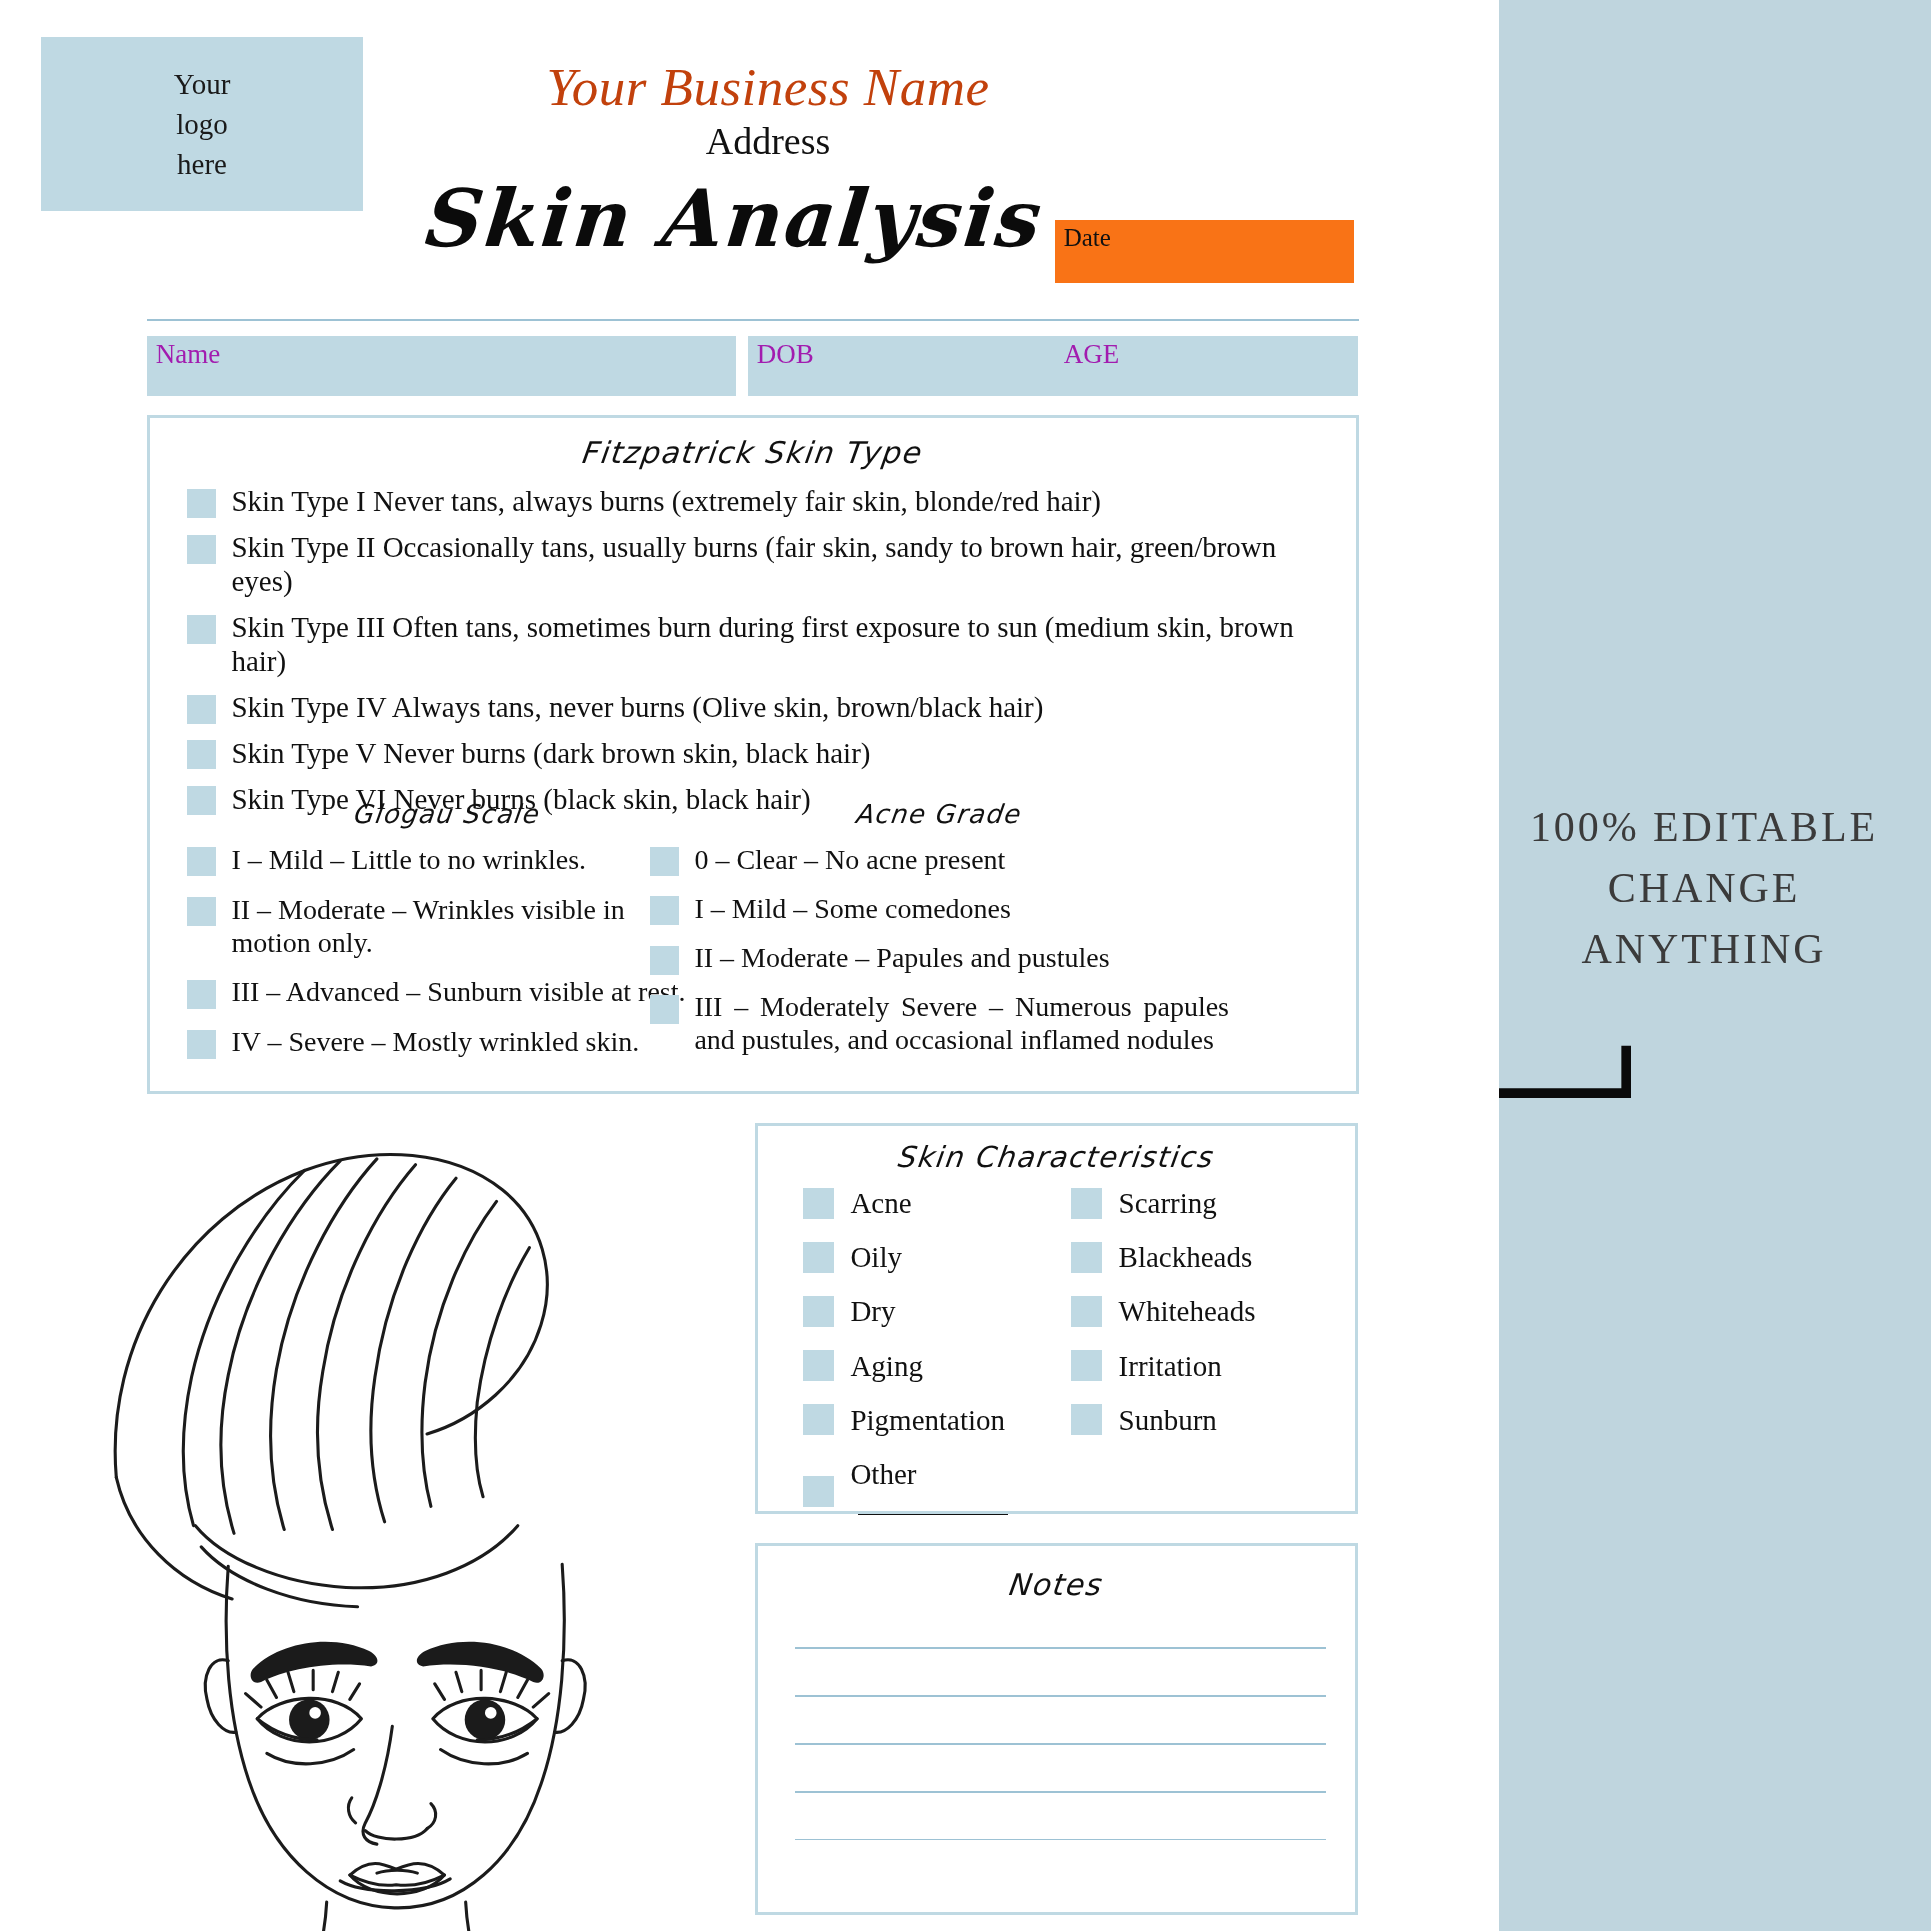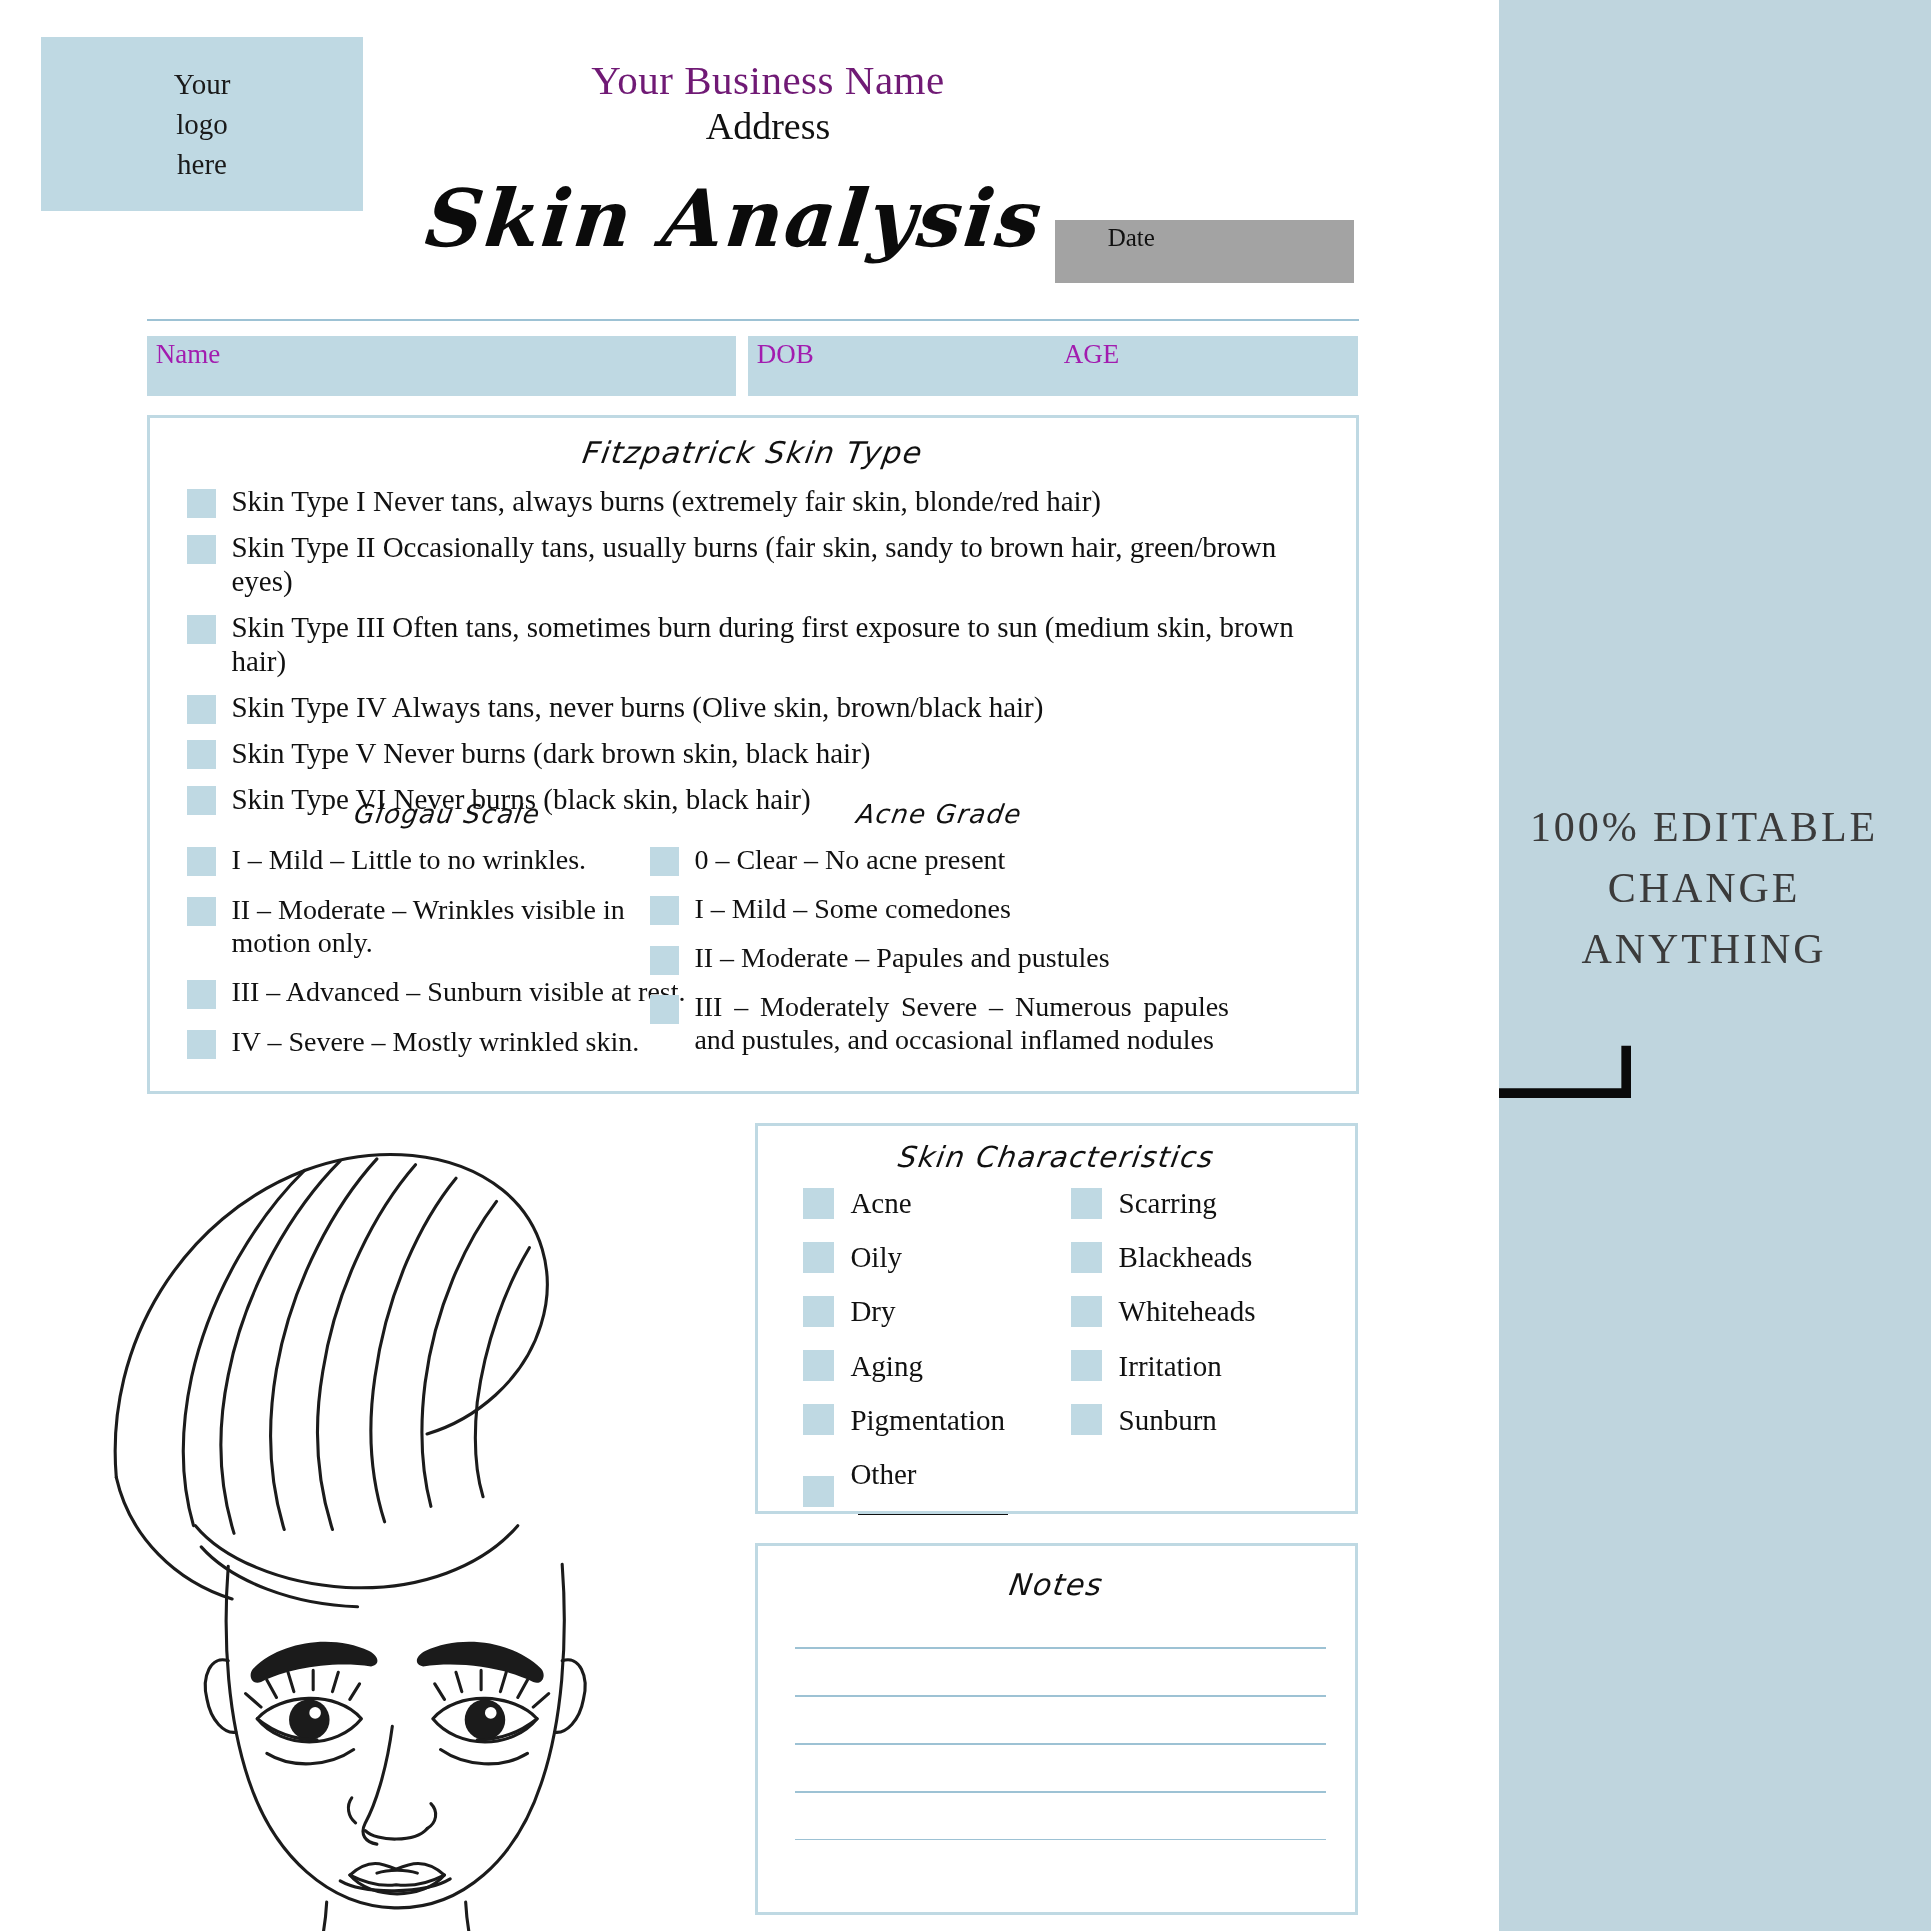--- a/index.html
+++ b/index.html
@@ -57,43 +57,42 @@
     font-size: 29px;
     color: #1a1a1a;
   }
 
   #business-block {
     position: absolute;
     left: 406px; top: 56px;
     width: 724px;
     text-align: center;
   }
-  #business-name { font-size: 41px; letter-spacing: 0.5px; color: #701a75; line-height: 1.18; }
+  #business-name { font-size: 53px; letter-spacing: 0.5px; color: #c2410c; line-height: 1.18; font-style: italic; }
   #business-address { font-size: 38px; color: #111; line-height: 1.2; }
 
   #doc-title {
     position: absolute;
     left: 406px; top: 172px;
     width: 657px;
     text-align: center;
     font-family: "DejaVu Serif", serif;
     font-style: italic;
     font-weight: 700;
     font-size: 79px;
     letter-spacing: 1.9px;
     color: #0b0b0b;
     transform: skewX(-6deg);
   }
 
   #date-box {
     position: absolute;
     left: 1055px; top: 220px;
     width: 299px; height: 63px;
-    background: #a3a3a3;
-    padding-left: 44px;
+    background: #f97316;
   }
   #date-box .fl { padding: 3.9px 0 0 8.7px; font-size: 25px; color: #111; }
 
   #hr-rule {
     position: absolute;
     left: 147px; top: 319px;
     width: 1212px; height: 1.9px;
     background: #9dc2d4;
   }
 

